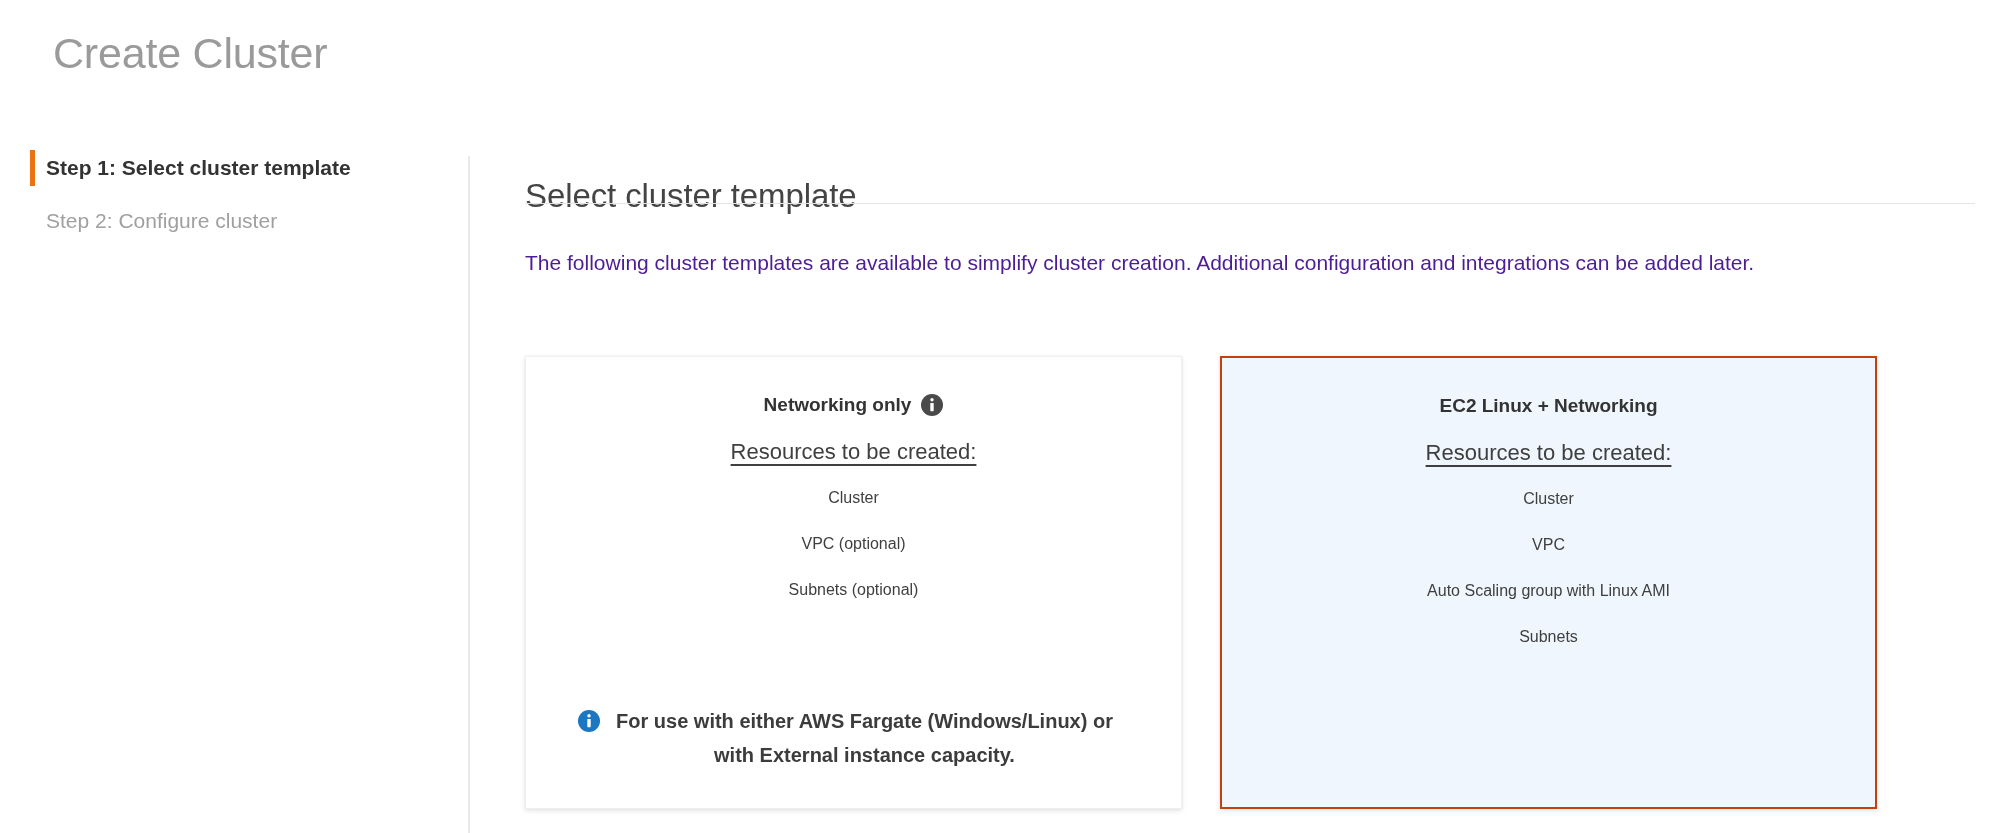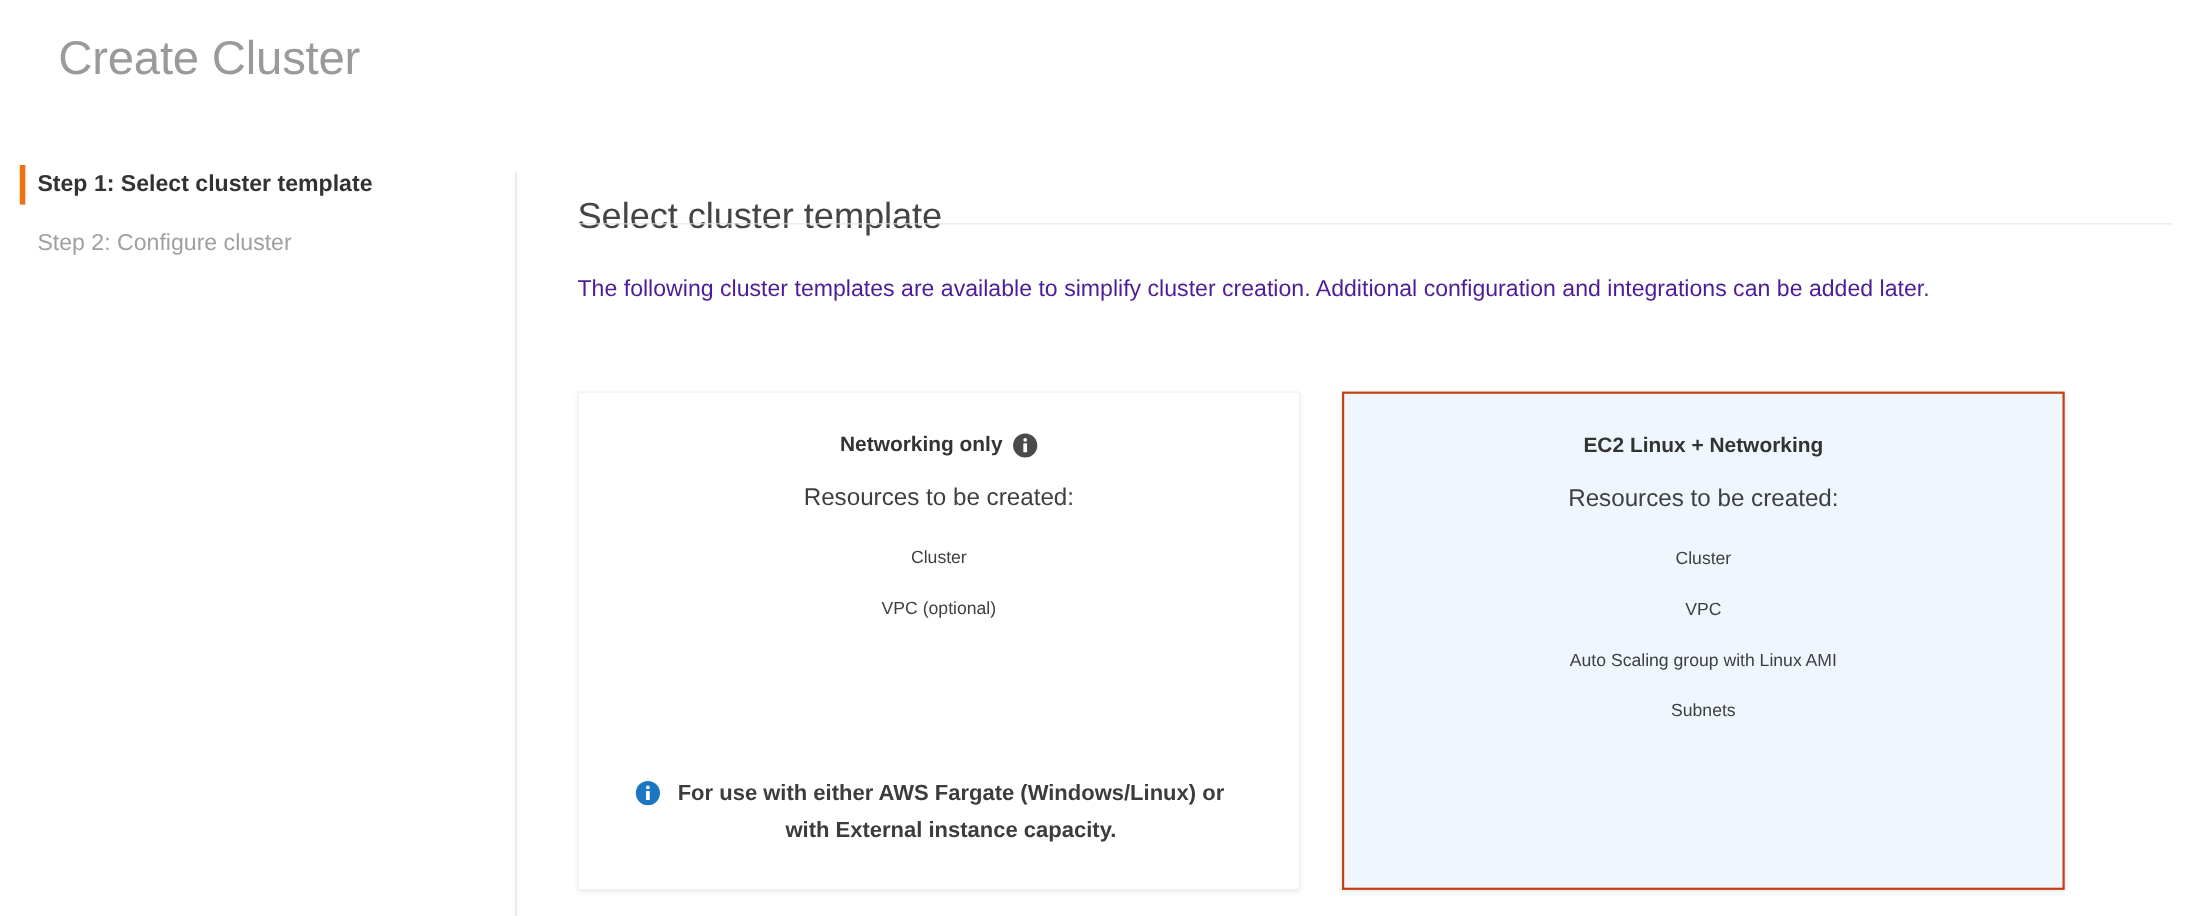--- a/index.html
+++ b/index.html
@@ -35,21 +35,21 @@
     position: absolute;
     left: 0;
     top: 150px;
     width: 1999px;
     height: 683px;
   }
 
   
   .sidebar {
     position: absolute;
-    left: 0;
+    left: 12px;
     top: 0;
     width: 468px;
     height: 683px;
     box-sizing: border-box;
   }
   .sidebar-divider {
     position: absolute;
     left: 468px;
     top: 6px;
     width: 2px;
@@ -168,24 +168,25 @@
   .card-title-inline {
     display: inline-flex;
     align-items: center;
     justify-content: center;
     gap: 10px;
   }
 
   .resources-label {
     font-size: 22px;
     color: #3f3f3f;
+    text-decoration: underline;
     text-underline-offset: 5px;
     line-height: 34px;
     display: block;
-    margin-bottom: 16px;
+    margin-bottom: 6px;
   }
   .resource-item {
     font-size: 16px;
     color: #3f3f3f;
     line-height: 46px;
     display: block;
   }
 
   .card-note {
     position: absolute;
@@ -262,20 +263,21 @@
                 <rect x="9.3" y="9" width="3.4" height="8.2" rx="0.6" fill="#ffffff"></rect>
               </svg>
             </span>
           </span>
         </div>
 
         <span class="resources-label">Resources to be created:</span>
 
         <span class="resource-item">Cluster</span>
         <span class="resource-item">VPC (optional)</span>
+        <span class="resource-item">Subnets (optional)</span>
 
         <div class="card-note">
           <span class="info-icon blue">
             <svg width="22" height="22" viewBox="0 0 22 22" aria-hidden="true">
               <circle cx="11" cy="5.8" r="1.7" fill="#ffffff"></circle>
               <rect x="9.3" y="9" width="3.4" height="8.2" rx="0.6" fill="#ffffff"></rect>
             </svg>
           </span>
           <span class="card-note-text">For use with either AWS Fargate (Windows/Linux) or with External instance capacity.</span>
         </div>

